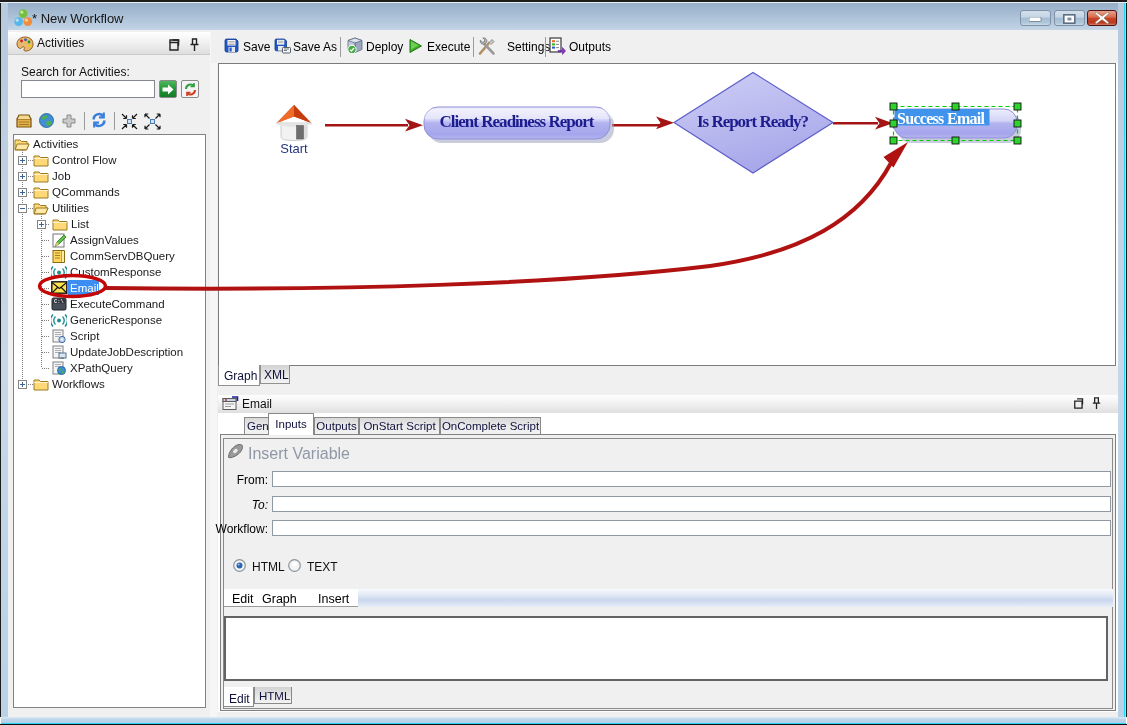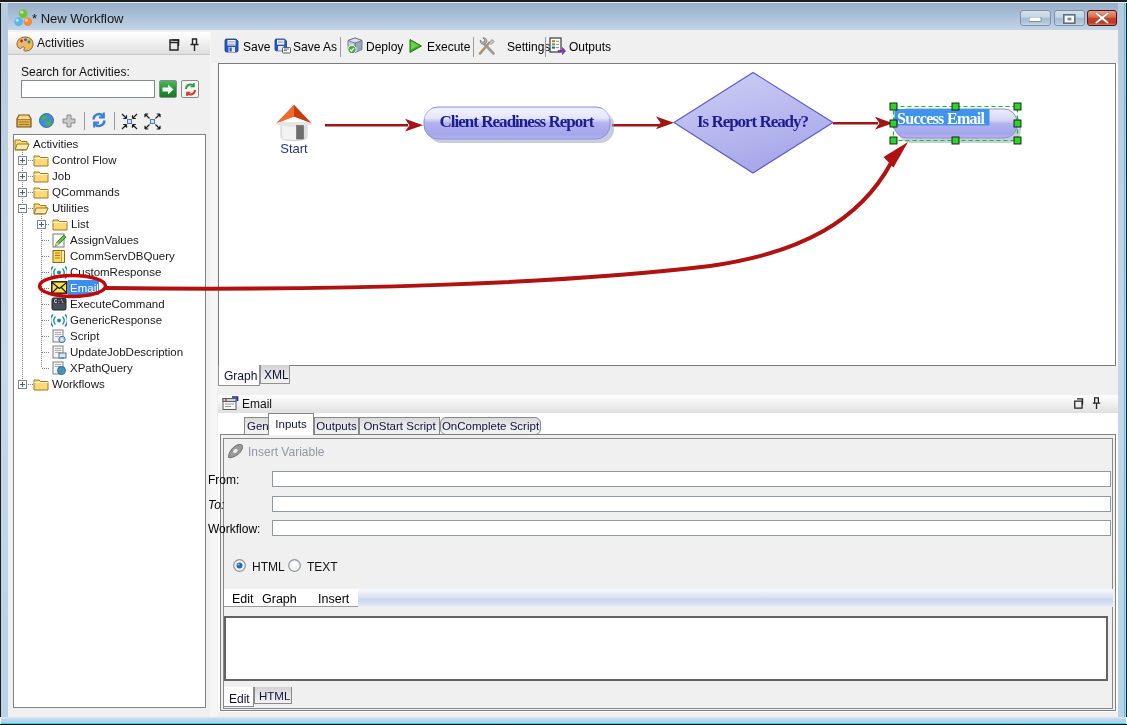--- a/index.html
+++ b/index.html
@@ -54,22 +54,22 @@
 #dock { left:218px; top:395px; width:900px; height:317px; background:#ffffff; }
 #dockhead { left:218px; top:395px; width:900px; height:18px;
   background:linear-gradient(180deg,#ffffff 0%,#f0f0f0 50%,#dfdfdf 100%); }
 #dockheadtxt { left:242px; top:397px; font-size:12px; color:#111; }
 .dtab { position:absolute; top:417px; height:18px; line-height:17px; white-space:nowrap; overflow:hidden; border:1px solid #898989; font-size:11.5px; color:#10103c;
   background:linear-gradient(180deg,#d9d9d9 0%,#ebebeb 55%,#f3f3f3 100%); text-align:center; }
 #dtabsel { position:absolute; left:268px; top:413px; width:46px; height:22px; line-height:20px; background:#fff;
   border:1px solid #898989; border-bottom:none; font-size:11.5px; color:#10103c; text-align:center; z-index:3; }
 #contentbox { left:220px; top:434px; width:896px; height:277px; border:1px solid #808080; background:#f0f0f0; }
 #innerbox { left:223px; top:438px; width:890px; height:271px; border:1px solid #8a8a8a; background:#f0f0f0; }
-#insvartxt { left:248px; top:445px; font-size:12px; color:#9097a6; }
-.flabel { position:absolute; width:60px; text-align:left; font-size:12px; color:#000; }
+#insvartxt { left:248px; top:445px; font-size:16px; color:#9097a6; }
+.flabel { position:absolute; width:60px; text-align:right; font-size:12px; color:#000; }
 .finput { position:absolute; left:272px; width:839px; height:16px; background:#fff; border:1px solid #8e99a3; }
 #menubar { left:224px; top:589px; width:889px; height:18px; background:#ffffff; border-bottom:1px solid #9a9a9a; }
 #menugrad { left:358px; top:589px; width:755px; height:18px;
   background:linear-gradient(180deg,#f8fafd 0%,#dde6f4 40%,#c9d6ee 60%,#e7edf8 100%); }
 .menuitem { position:absolute; top:592px; font-size:12.5px; color:#000; }
 #bigtext { left:224px; top:616px; width:884px; height:65px; background:#fff; border:2px solid #636363; }
 #btabsel { left:223px; top:687px; width:31px; height:20px; background:#fff; border:1px solid #898989; border-top:none; }
 #btabseltxt { left:229px; top:692px; font-size:12px; color:#10103c; }
 #btab2 { left:254px; top:687px; width:38px; height:17px; background:linear-gradient(180deg,#d2d2d2 0%,#e9e9e9 60%,#f2f2f2 100%); border:1px solid #898989; border-top:none; }
 #btab2txt { left:259px; top:690px; font-size:11.5px; color:#10103c; }
@@ -467,21 +467,21 @@
     <path d="M3.5 1 H7.5 V6.5 H3.5 Z M1.5 6.5 H9.5 M5.5 6.5 V13" fill="none" stroke="#222" stroke-width="1.4"></path>
   </svg>
   <svg class="abs" style="left:227px;top:442px;z-index:5" width="17" height="17" viewBox="0 0 17 17">
     <path d="M1.5 15.5 C1.5 12 3.5 7.5 7.5 4.5 C10.5 2.2 13.8 2 15 3.2 C16.2 4.5 15.5 8 12.5 11 C9.5 14 4.5 16.3 1.5 15.5 Z" fill="#999999" stroke="#6a6a6a" stroke-width="1"></path>
     <ellipse cx="8.4" cy="9" rx="2.6" ry="1.7" fill="#ededed" transform="rotate(-42 8.4 9)"></ellipse>
   </svg>
   <div class="abs dtab" style="left:222px;width:47px;margin-left:22px;">General</div>
   <div id="dtabsel">Inputs</div>
   <div class="abs dtab" style="left:314px;width:45px;">Outputs</div>
   <div class="abs dtab" style="left:359px;width:81px;">OnStart Script</div>
-  <div class="abs dtab" style="left:440px;width:101px;border-radius:6px;">OnComplete Script</div>
+  <div class="abs dtab" style="left:440px;width:101px;">OnComplete Script</div>
   <div class="abs" id="contentbox"></div>
   <div class="abs" id="innerbox"></div>
   <div class="abs" id="insvartxt">Insert Variable</div>
   <div class="abs flabel" style="left:208px;top:473px;">From:</div>
   <div class="abs finput" style="top:471px;"></div>
   <div class="abs flabel" style="left:208px;top:498px;font-style:italic;">To:</div>
   <div class="abs finput" style="top:496px;"></div>
   <div class="abs flabel" style="left:208px;top:522px;">Workflow:</div>
   <div class="abs finput" style="top:520px;"></div>
   <svg class="abs" style="left:233px;top:559px" width="13" height="13" viewBox="0 0 13 13">

